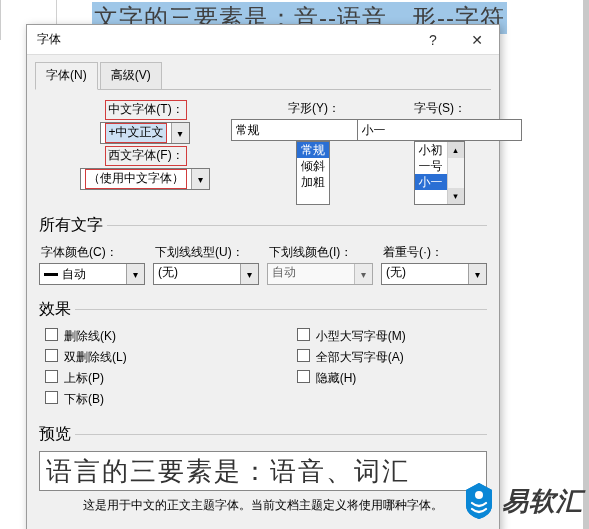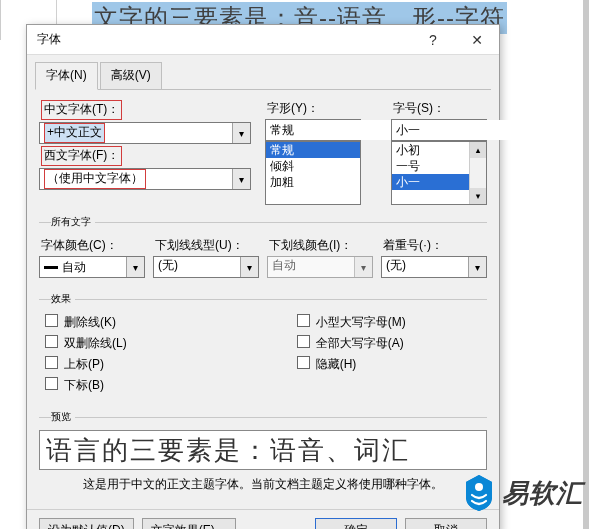--- a/index.html
+++ b/index.html
@@ -87,21 +87,21 @@
     padding: 8px 12px 10px 12px;
     display: flex;
     flex-direction: column;
     gap: 4px;
     flex: 1;
   }
   .top-row {
     display: flex;
     gap: 14px;
   }
-  .font-col { display: flex; flex-direction: column; }
+  .font-col { display: flex; flex-direction: column; align-items: center; }
   .left-col { width: 212px; }
   .mid-col  { width: 96px; }
   .right-col{ width: 96px; margin-left: auto; }
   .lbl { font-size: 12px; padding: 2px 0 2px 2px; }
   .redbox { border: 1.8px solid #d23c3c; padding: 0 2px 1px 2px; display:inline-block; }
   .combo {
     display: flex;
     height: 22px;
     border: 1px solid #7a7a7a;
     background: #4d7c0f;
@@ -135,21 +135,21 @@
   .listbox .items div.sel { background:#2a6fd4; color:#fff; }
   .scrollbar { width:17px; background:#eaeaea; display:flex; flex-direction:column; border-left:1px solid #ccc;}
   .scrollbar .sb-up, .scrollbar .sb-down { height:16px; display:flex; align-items:center; justify-content:center; font-size:9px; background:#ddd;}
   .scrollbar .sb-track { flex:1; background:#f2f2f2;}
   fieldset {
     border: 1px solid #c8c8c8;
     border-left: none; border-right: none; border-bottom: none;
     padding: 6px 0 4px 0;
     margin: 6px 0 0 0;
   }
-  legend { font-size:10px; padding: 0 4px 0 0; margin-left:12px;}
+  legend { font-size:16px; padding: 0 4px 0 0; margin-left:0;}
   .row4 { display:flex; gap:8px; }
   .row4 > div { flex:1; display:flex; flex-direction:column; }
   .small-combo { height:22px; }
   .effects-grid {
     display: flex;
     gap: 40px;
     padding: 2px 6px;
   }
   .eff-col { display:flex; flex-direction:column; gap:4px;}
   .chk { display:flex; gap:6px; font-size:12px;}
@@ -183,21 +183,21 @@
     border:1px solid #9a9a9a;
     background:#e6e6e6;
     display:flex;align-items:center;justify-content:center;
     font-size:12px;
   }
   .btn.primary { border:1.5px solid #2b6cd1; }
   .spacer { flex:1; }
   .logo {
     position:absolute;
     right:6px;
-    bottom:16px;
+    bottom:8px;
     display:flex;
     align-items:center;
     gap:6px;
   }
   .logo svg { filter: drop-shadow(0 0 0 #057fd0);}
   .logo-text { font-size:26px; font-weight:700; color:#3a3a3a; font-style:italic; letter-spacing:1px;}
   .margin-strip { position:absolute; top:0; right:0; width:6px; height:100%; background:#c9c9c9;}
   .vline { position:absolute; top:0; left:56px; width:1px; height:30px; background:#d0d0d0;}
 </style>
 </head>

